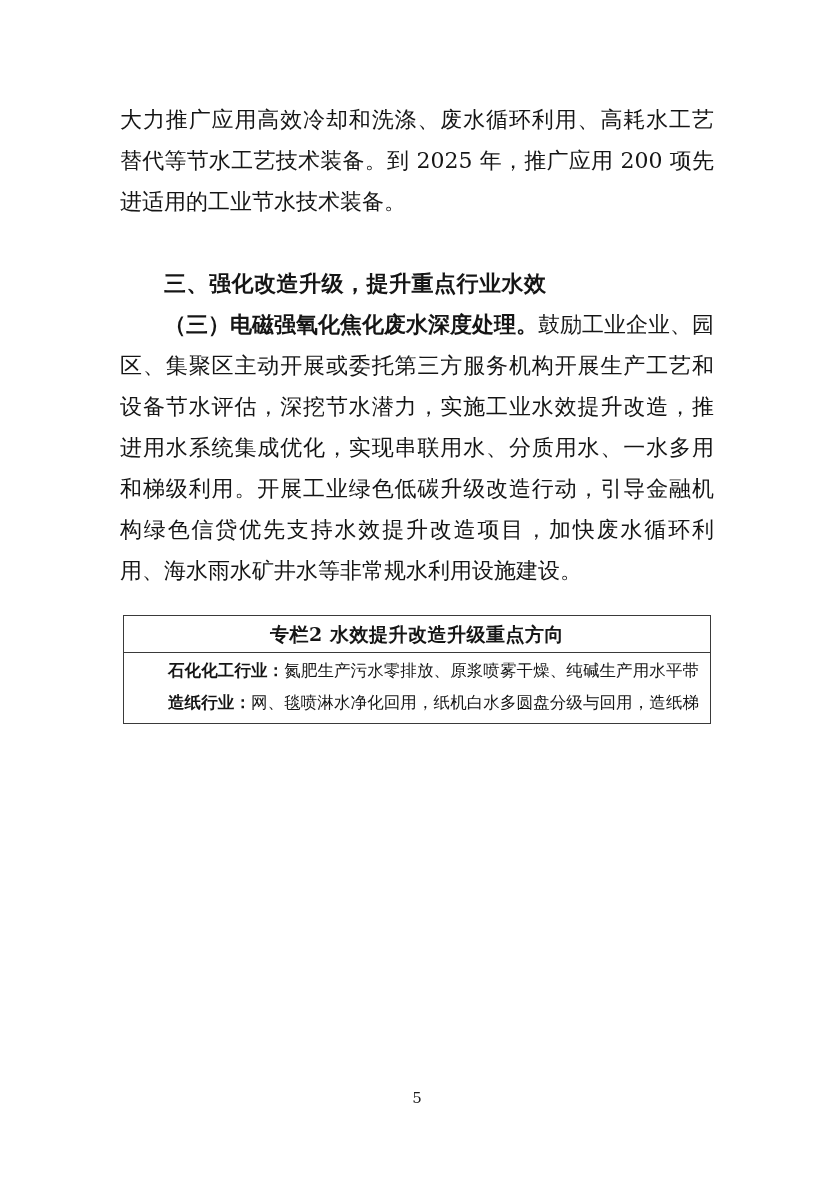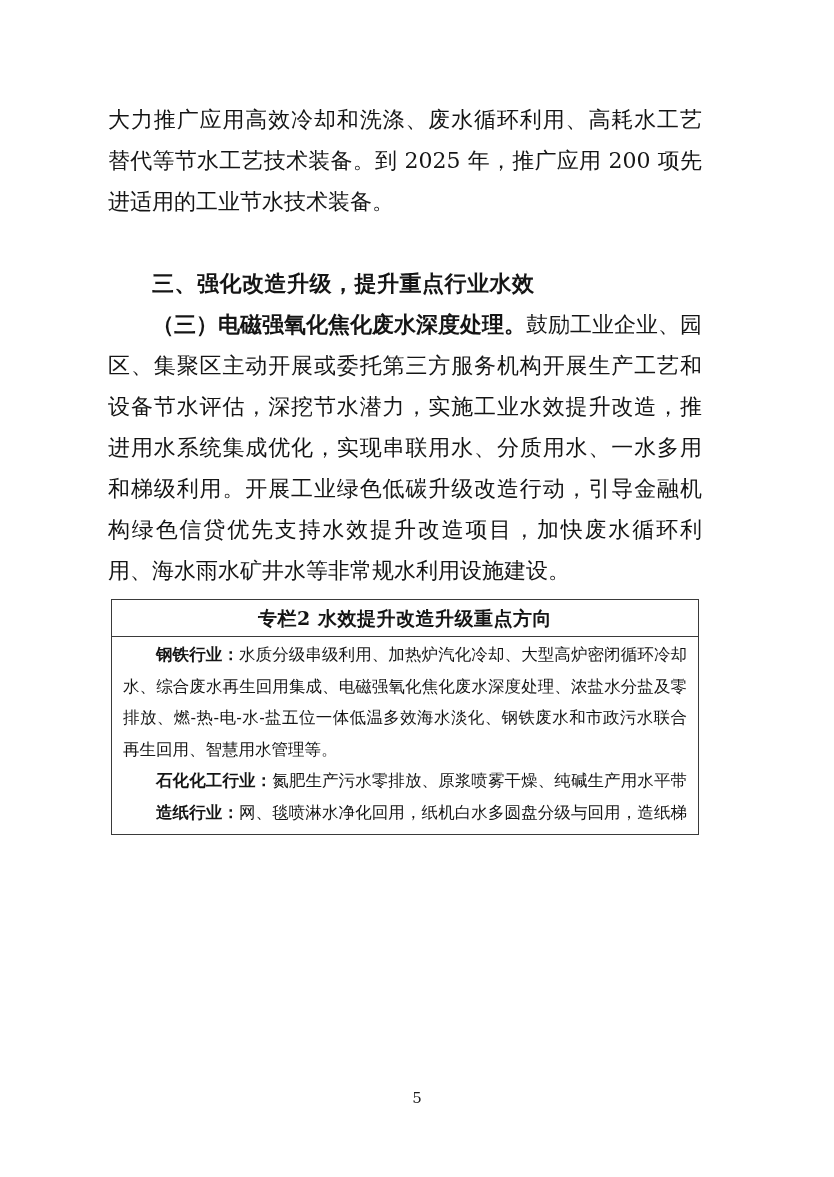--- a/index.html
+++ b/index.html
@@ -7,21 +7,21 @@
     width: 834px;
     height: 1177px;
     background: #ffffff;
     position: relative;
     overflow: hidden;
     font-family: "DejaVu Serif", "Liberation Serif", serif;
     color: #151515;
   }
   .doc {
     position: absolute;
-    left: 108px;
+    left: 120px;
     top: 99px;
     width: 594px;
   }
   .main-text { font-size: 22px; line-height: 41px; }
   .tline {
     text-align: justify;
     text-align-last: justify;
   }
   .tline.flush { text-align-last: left; font-family: Liberation Serif, serif; }
   .first-line { text-indent: 2em; }
@@ -29,21 +29,21 @@
     font-family: "DejaVu Sans", "Liberation Sans", sans-serif;
     font-weight: bold;
     font-size: 22px;
     line-height: 41px;
     text-indent: 2em;
     letter-spacing: 0.5px;
     margin-top: 41px;
   }
   .lead { font-weight: bold; }
   .callout-box {
-    margin-top: 8px;
+    margin-top: 24px;
     margin-left: 3px;
     width: 586px;
     border: 1px solid #3a3a3a;
   }
   .box-title {
     text-align: center;
     font-weight: bold;
     font-size: 19px;
     line-height: 36px;
     border-bottom: 1px solid #3a3a3a;
@@ -96,30 +96,20 @@
         <div class="tline">和梯级利用。开展工业绿色低碳升级改造行动，引导金融机</div>
         <div class="tline">构绿色信贷优先支持水效提升改造项目，加快废水循环利</div>
         <div class="tline flush">用、海水雨水矿井水等非常规水利用设施建设。</div>
       </div>
   </div>
 
   <div class="callout-box">
     <div class="box-title">专栏2 水效提升改造升级重点方向</div>
     <div class="box-body">
 
-      <div>
-        <div class="bline first-line">
-          <span class="blabel">钢铁行业：</span><span>水质分级串级利用、加热炉汽化冷却、大型高炉密闭循环冷却</span>
-        </div>
-        <div>
-            <div class="bline">水、综合废水再生回用集成、电磁强氧化焦化废水深度处理、浓盐水分盐及零</div>
-            <div class="bline">排放、燃-热-电-水-盐五位一体低温多效海水淡化、钢铁废水和市政污水联合</div>
-            <div class="bline flush">再生回用、智慧用水管理等。</div>
-          </div>
-      </div>
 
       <div>
         <div class="bline first-line">
           <span class="blabel">石化化工行业：</span><span>氮肥生产污水零排放、原浆喷雾干燥、纯碱生产用水平带</span>
         </div>
       </div>
 
 
       <div>
         <div class="bline first-line">

